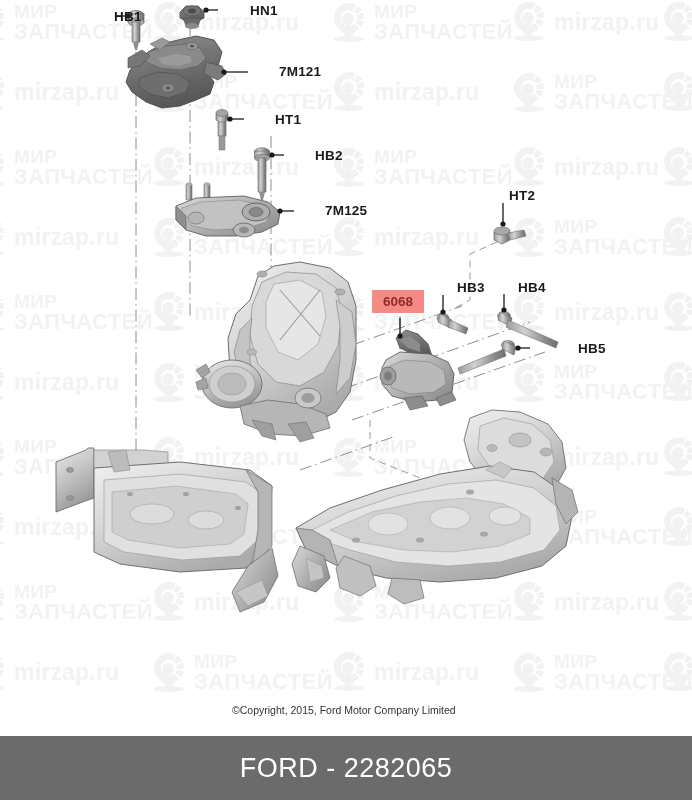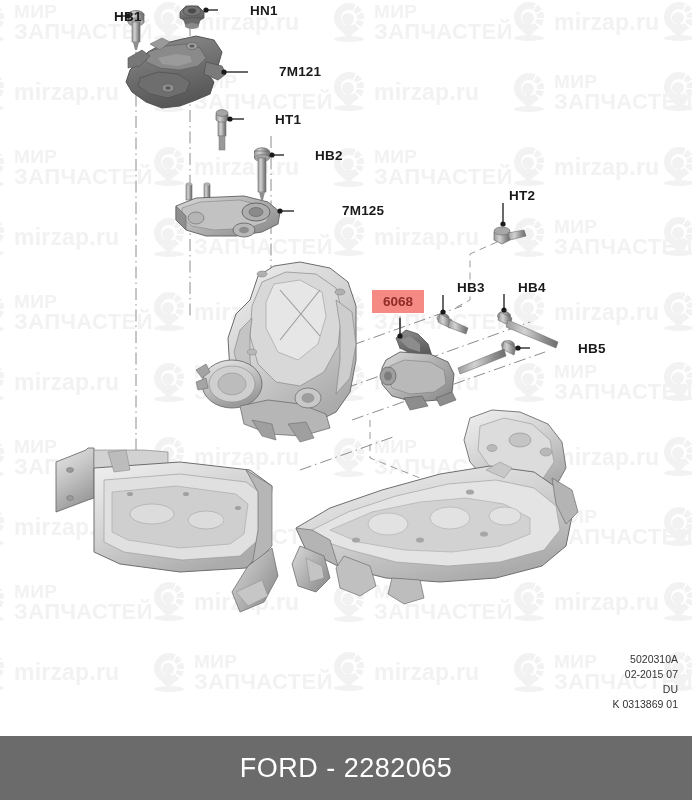--- a/index.html
+++ b/index.html
@@ -898,31 +898,26 @@
       <circle cx="518" cy="348" r="2.6"></circle>
       <circle cx="400" cy="336" r="2.6"></circle>
     </g>
   </svg>
 
   <div class="lbl" style="left:86px;  top:9px;">HB1</div>
   <div class="lbl" style="left:222px; top:3px;">HN1</div>
   <div class="lbl" style="left:251px; top:64px;">7M121</div>
   <div class="lbl" style="left:247px; top:112px;">HT1</div>
   <div class="lbl" style="left:287px; top:148px;">HB2</div>
-  <div class="lbl" style="left:314px; top:203px;">7M125</div>
+  <div class="lbl" style="left:297px; top:203px;">7M125</div>
   <div class="lbl" style="left:481px; top:188px;">HT2</div>
   <div class="lbl" style="left:429px; top:280px;">HB3</div>
   <div class="lbl" style="left:490px; top:280px;">HB4</div>
   <div class="lbl" style="left:550px; top:341px;">HB5</div>
   <div class="lbl-hi" style="left:372px; top:290px;text-align:center;">6068</div>
 
-  <div class="foot" id="docblock">
-    <div>5020310A</div>
-    <div>02-2015 07</div>
-    <div>DU</div>
-    <div>K 0313869 01</div>
-  </div>
+  <div class="foot" id="copyright">©Copyright, 2015, Ford Motor Company Limited</div>
 
   <div id="bottombar">
     <div class="bb">FORD - 2282065</div>
   </div>
 
 </div>
 
 </body></html>

